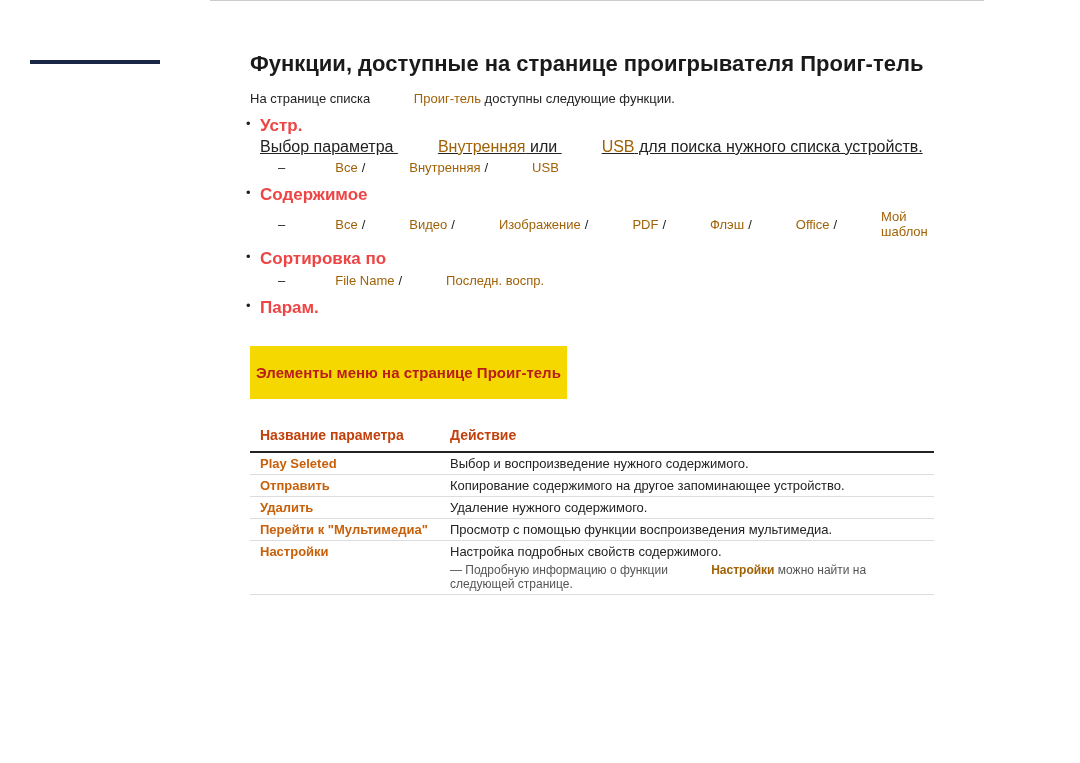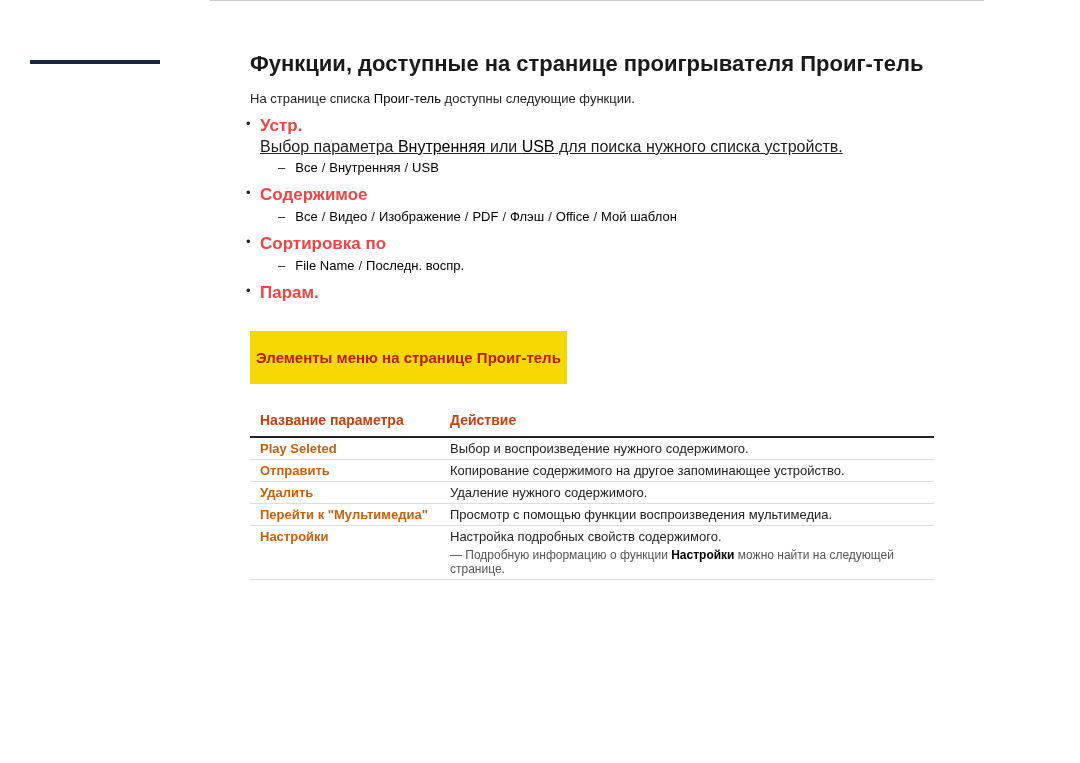--- a/index.html
+++ b/index.html
@@ -33,22 +33,23 @@
       font-size: 22px;
       font-weight: bold;
       color: #1a1a1a;
       margin-bottom: 14px;
     }
     .intro-text {
       font-size: 13px;
       margin-bottom: 10px;
     }
     .link-orange {
-      color: #000000;
+      color: #a16207;
       text-decoration: none;
+      margin-left: 40px;
     }
     .bullet-list {
       list-style: none;
       padding: 0;
       margin: 0 0 18px 10px;
     }
     .bullet-list > li {
       margin-bottom: 10px;
       position: relative;
     }
@@ -68,21 +69,20 @@
       margin-left: 0;
       text-decoration: underline;
     }
     .sub-dash {
       margin-top: 4px;
       margin-left: 18px;
       font-size: 13px;
       display: flex;
       align-items: center;
       gap: 4px;
-      text-align: right;
     }
     .sub-dash::before {
       content: "–";
       margin-right: 6px;
       color: #222;
     }
     .section-heading {
       background: #f5d800;
       font-size: 15px;
       font-weight: bold;

